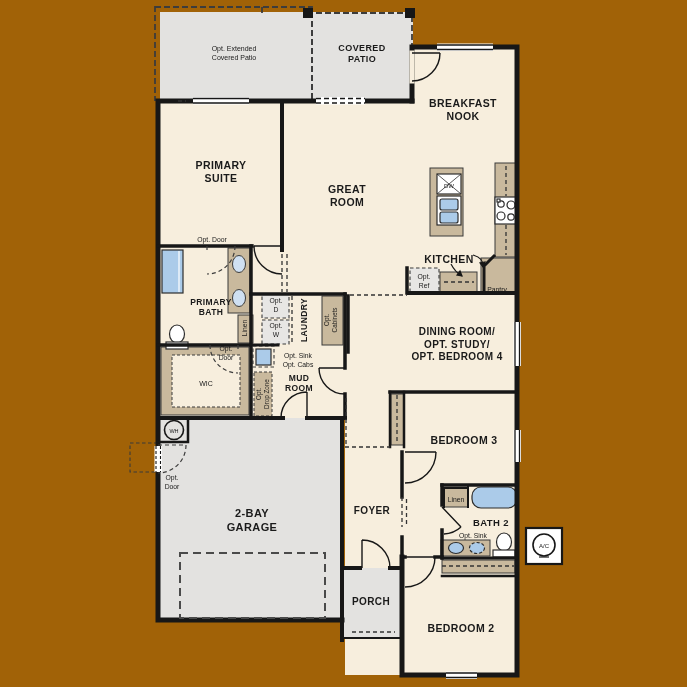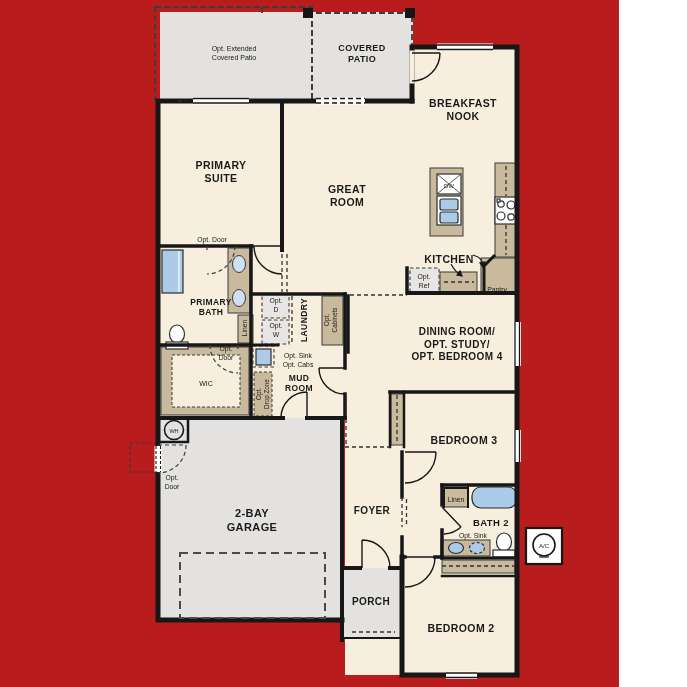--- a/index.html
+++ b/index.html
@@ -1,16 +1,16 @@
 <!DOCTYPE html>
 <html><head>
 <meta charset="utf-8">
 <style>
   html,body{margin:0;padding:0;background:#ffffff;}
-  .stage{position:relative;width:619px;height:687px;background:#b91c1c;overflow:hidden;
+  .stage{position:relative;width:687px;height:687px;background:#a16207;overflow:hidden;
          font-family:"Liberation Sans", sans-serif;}
   svg text{font-family:"Liberation Sans", sans-serif;}
 </style>
 </head>
 <body>
 
 <div class="stage">
 <svg width="687" height="687" viewBox="0 0 687 687">
 
   <g>

